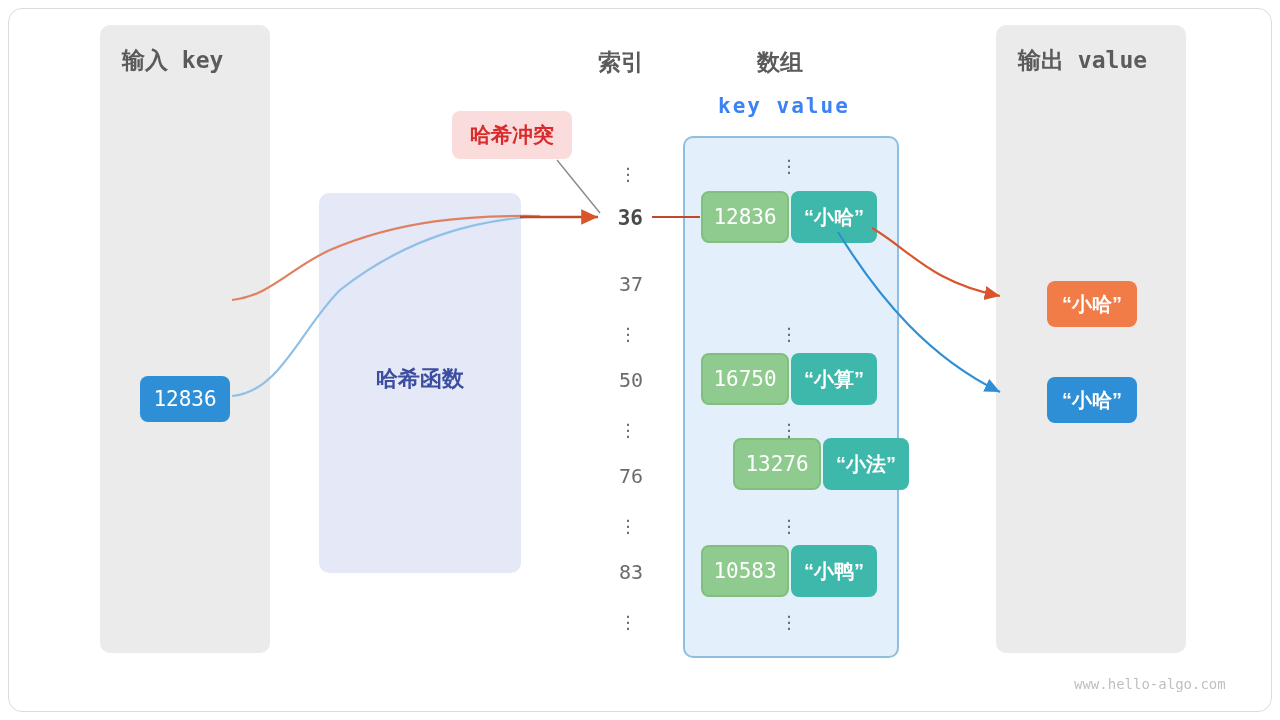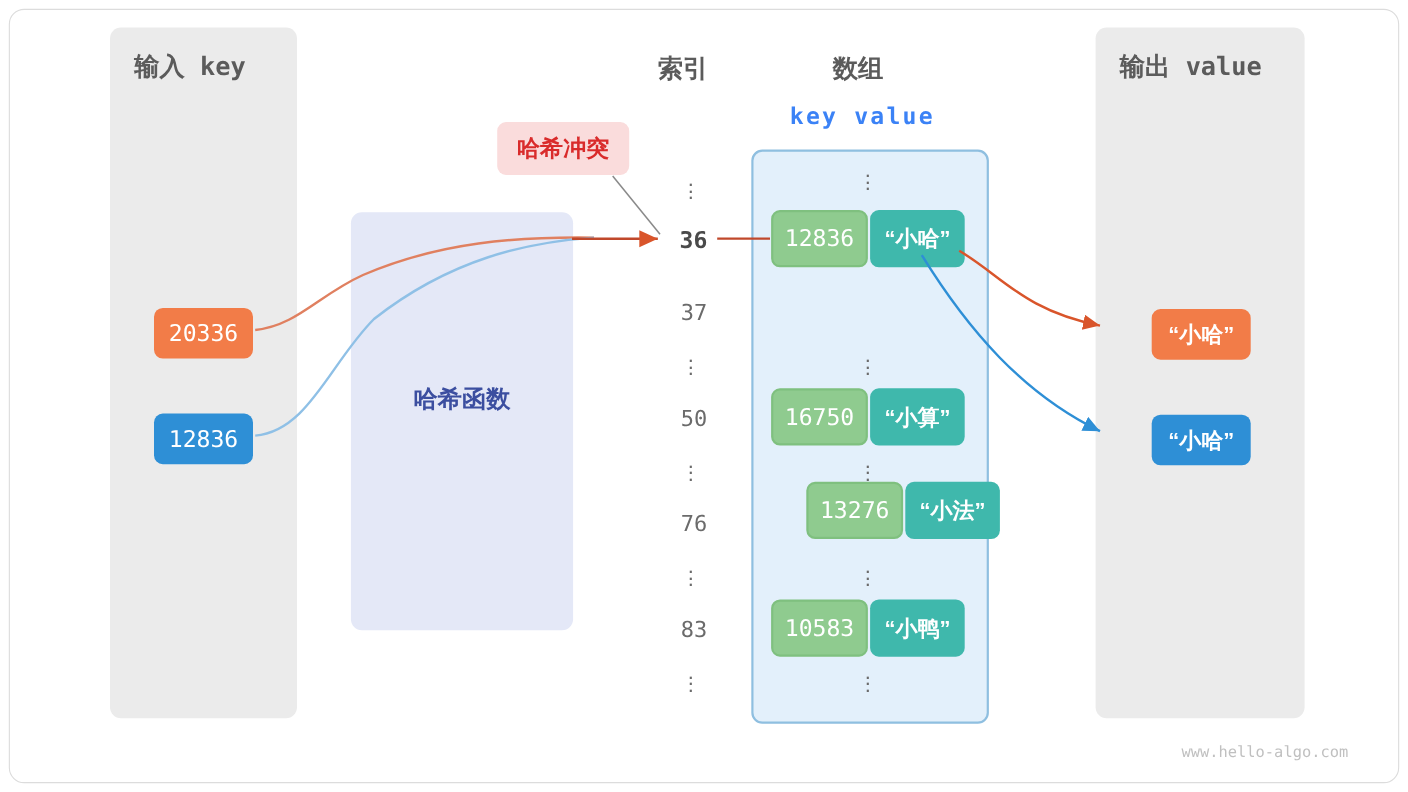--- a/index.html
+++ b/index.html
@@ -79,20 +79,21 @@
     background: #e4e8f7;
     border-radius: 10px;
   }
   .hashbox-t1 {
     position: absolute;
     font-size: 22px;
     font-weight: bold;
     color: #3b4ea0;
     white-space: nowrap;
     text-align: center;
+    margin-top: 16px;
   }
   .hashbox-t2 {
     position: absolute;
     font-family: "DejaVu Sans Mono", monospace;
     font-size: 20px;
     color: #3b4ea0;
     white-space: nowrap;
     text-align: center;
   }
   .idx {
@@ -214,21 +215,20 @@
   <div class="col-head" style="left:757px; top:47px;">数组</div>
   <div class="kv-head" style="left:718px; top:94px;">key  value</div>
 
   <div class="arraybox" style="left:683px; top:136px; width:212px; height:518px;"></div>
 
   <div class="hashbox" style="left:319px; top:193px; width:202px; height:380px;"></div>
   <div class="hashbox-t1" style="left:319px; top:348px; width:202px;">哈希函数</div>
 
   <div class="badge" style="left:452px; top:111px;">哈希冲突</div>
 
-  <div class="keychip chip-orange" style="left:140px; top:280px;">20336</div>
   <div class="keychip chip-blue" style="left:140px; top:376px;">12836</div>
 
   <div class="valchip" style="left:1047px; top:281px; background:#f27c48;">“小哈”</div>
   <div class="valchip" style="left:1047px; top:377px; background:#2e8fd6;">“小哈”</div>
 
   <div class="idx hl" style="left:583px; top:206px;">36</div>
   <div class="idx" style="left:583px; top:272px;">37</div>
   <div class="idx" style="left:583px; top:368px;">50</div>
   <div class="idx" style="left:583px; top:464px;">76</div>
   <div class="idx" style="left:583px; top:560px;">83</div>

